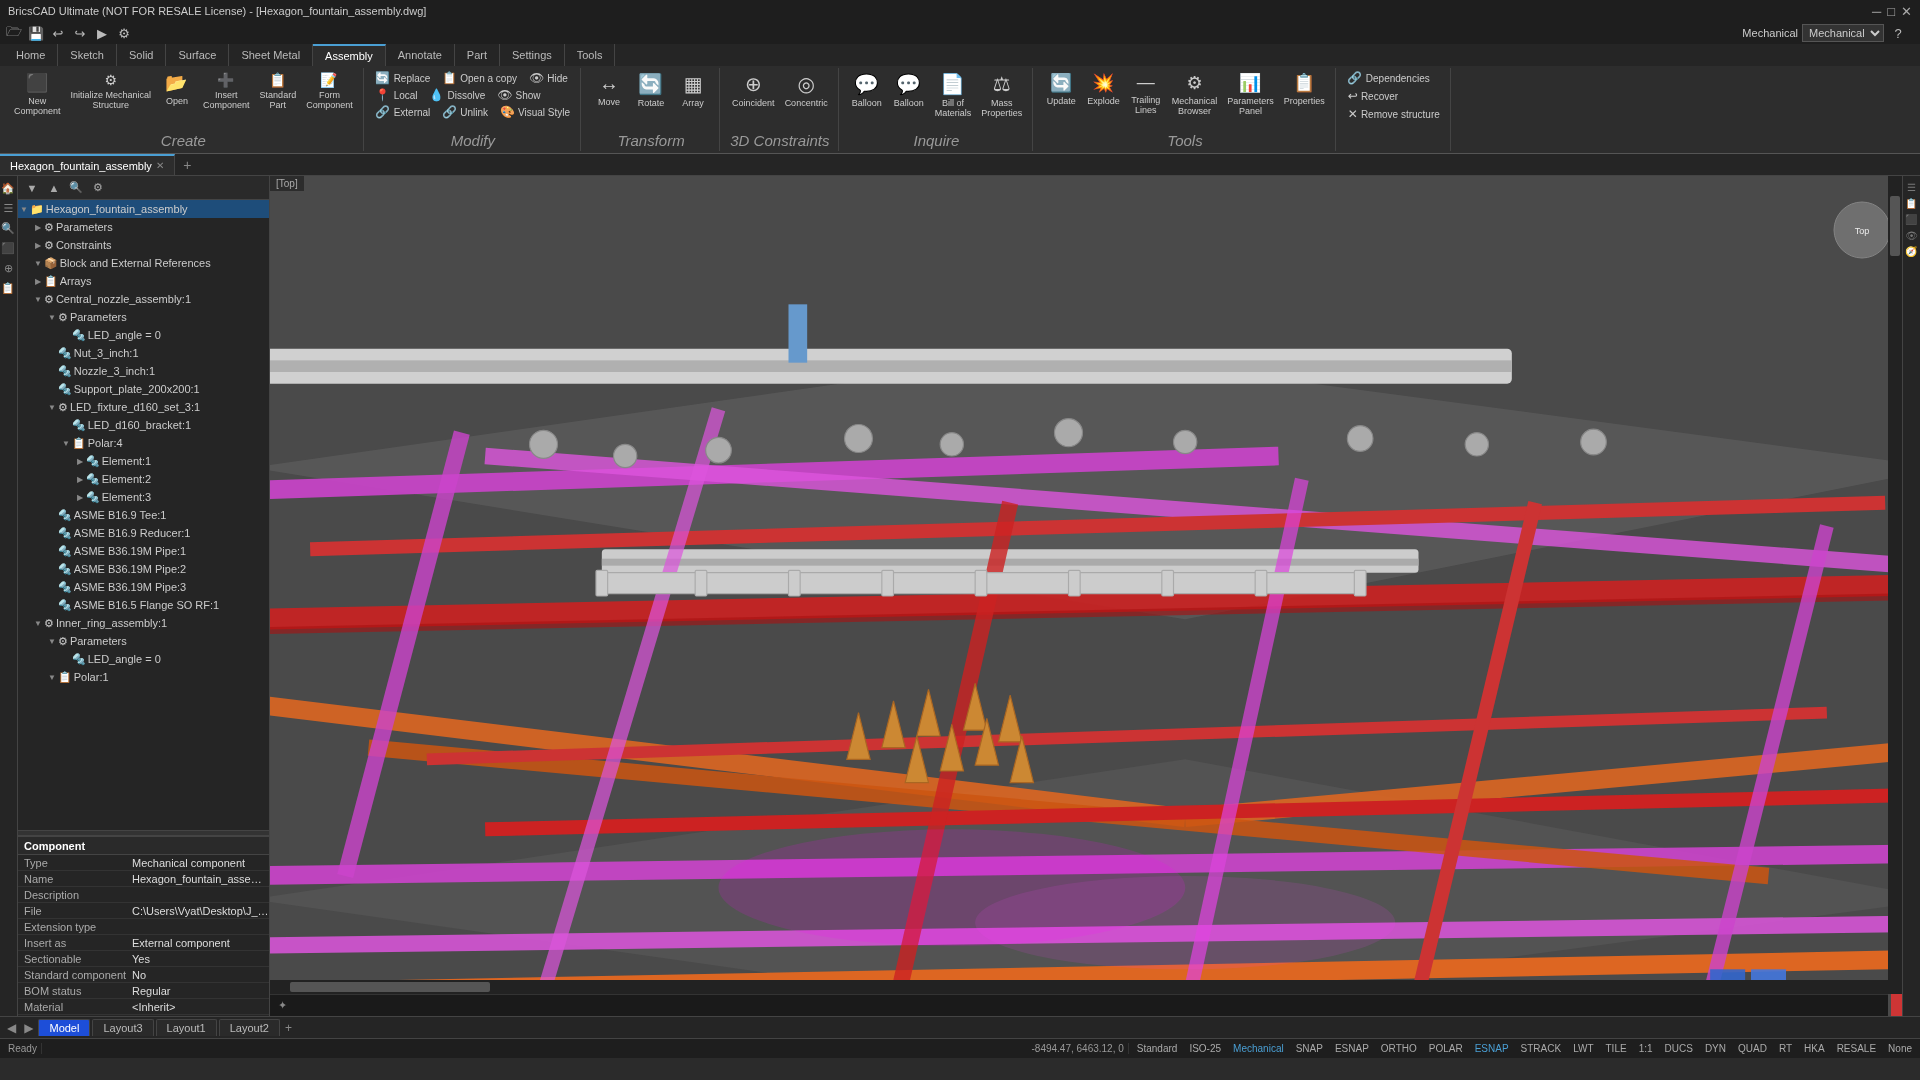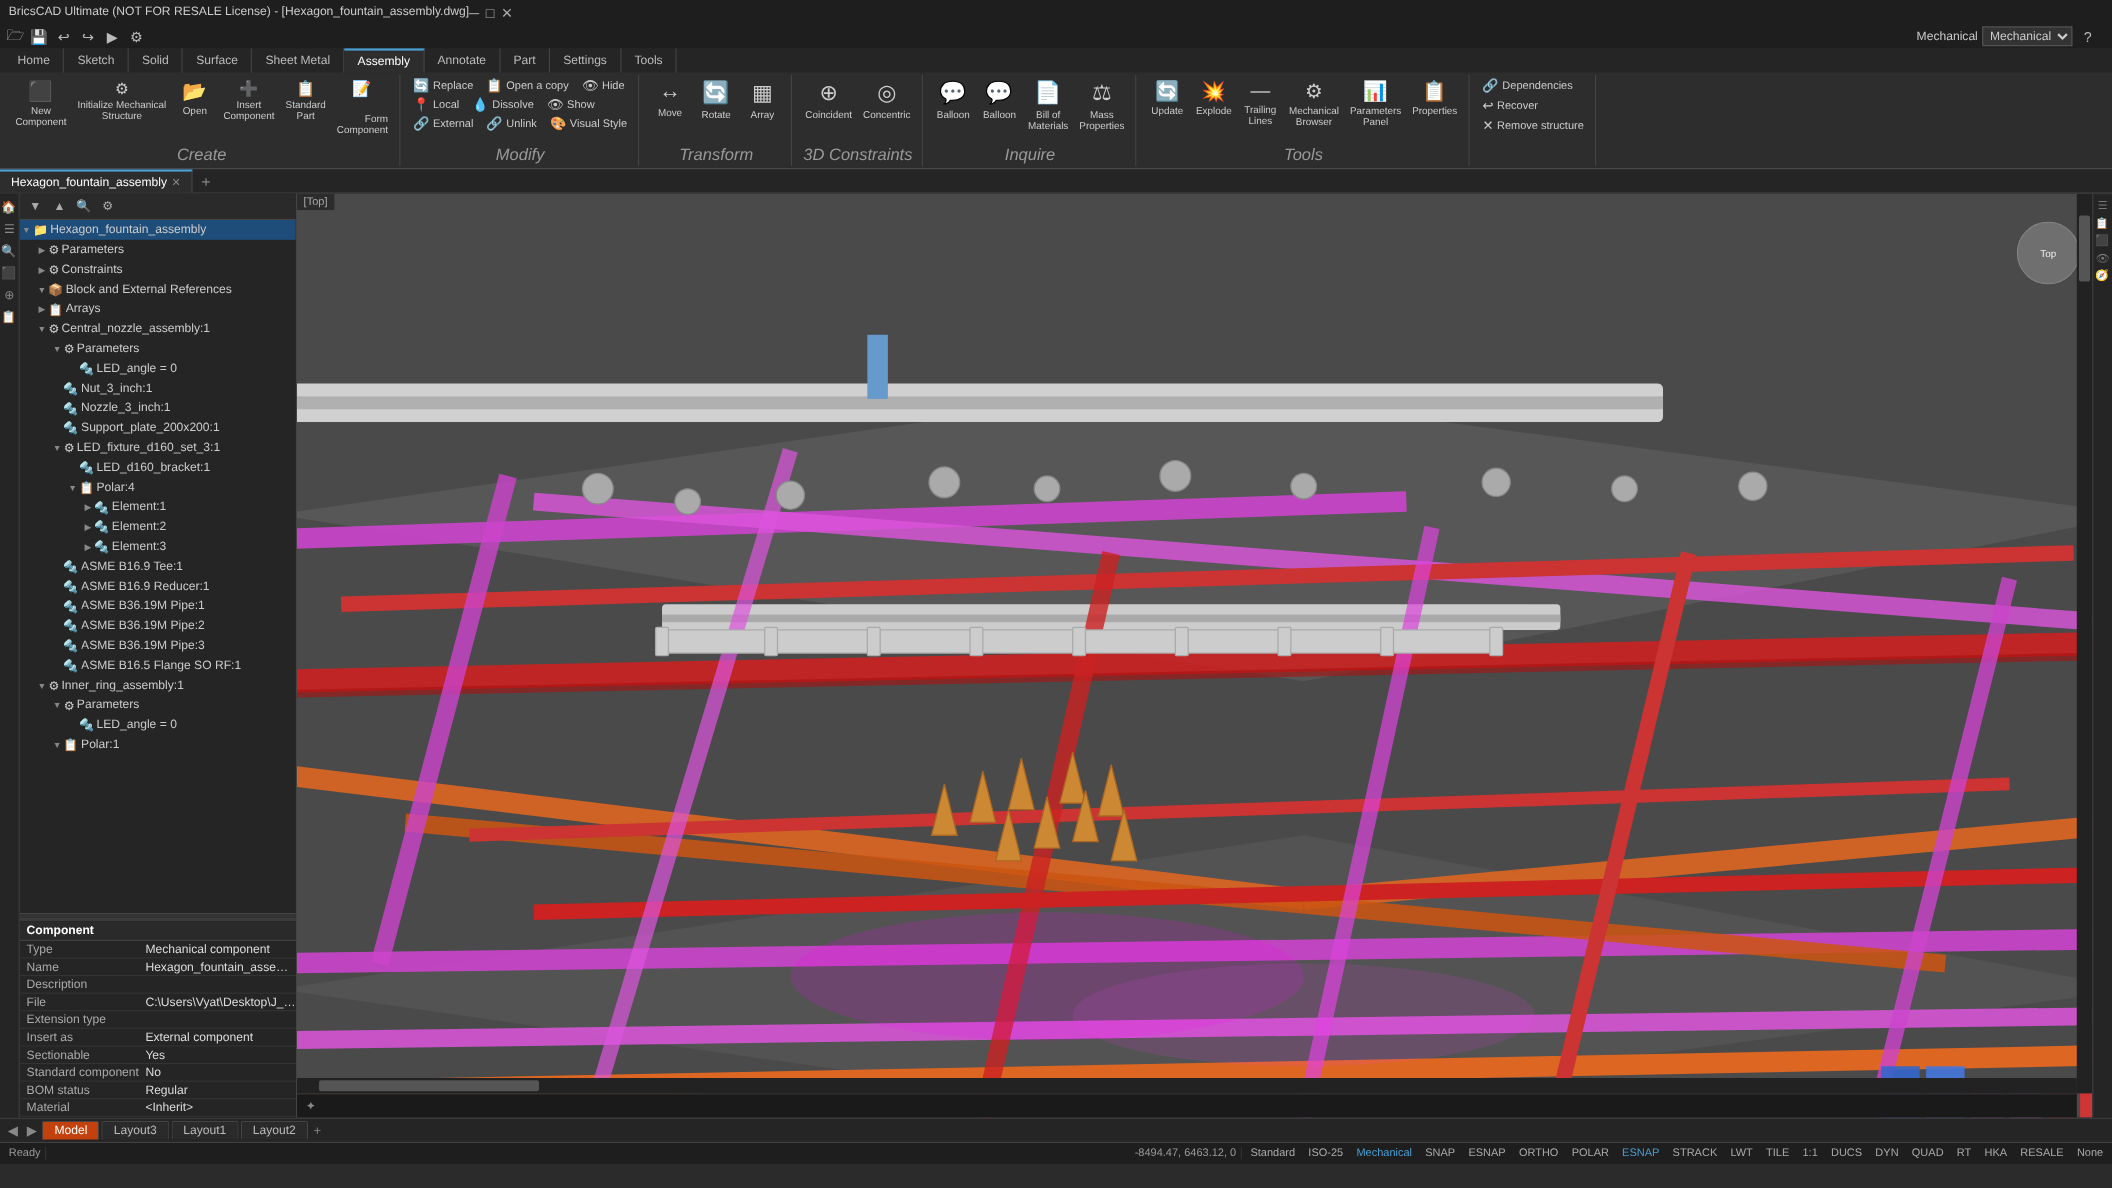--- a/index.html
+++ b/index.html
@@ -4,21 +4,21 @@
   <style>
     * { margin: 0; padding: 0; box-sizing: border-box; }
     body { width: 1920px; height: 1080px; overflow: hidden; font-family: 'Segoe UI', Arial, sans-serif; font-size: 11px; background: #2b2b2b; color: #ddd; }
 
     
     #title-bar {
       height: 22px;
       background: #1e1e1e;
       display: flex;
       align-items: center;
-      justify-content: flex-start;
+      justify-content: space-between;
       padding: 0 8px;
       color: #ccc;
       font-size: 11px;
     }
     #title-bar-controls { display: flex; gap: 6px; }
     #title-bar-controls span { cursor: pointer; color: #aaa; font-size: 13px; }
 
     
     #ribbon-tabs {
       display: flex;
@@ -316,21 +316,21 @@
     .layout-tab {
       padding: 2px 10px;
       cursor: pointer;
       font-size: 11px;
       color: #bbb;
       border: 1px solid #444;
       border-bottom: none;
       background: #2a2a2a;
       border-radius: 2px 2px 0 0;
     }
-    .layout-tab.active { background: #c2410c; color: #fff; }
+    .layout-tab.active { background: #1d4ed8; color: #fff; }
     .layout-nav { color: #888; cursor: pointer; font-size: 12px; padding: 0 3px; }
 
     
     #command-line {
       height: 22px;
       background: #1a1a1a;
       display: flex;
       align-items: center;
       padding: 0 8px;
       border-top: 1px solid #333;
@@ -439,21 +439,21 @@
       <div class="ribbon-btn">
         <div class="icon" style="font-size:14px;">➕</div>
         <span style="font-size:9px;text-align:center;">Insert<br>Component</span>
       </div>
       <div class="ribbon-btn">
         <div class="icon" style="font-size:14px;">📋</div>
         <span style="font-size:9px;text-align:center;">Standard<br>Part</span>
       </div>
       <div class="ribbon-btn">
         <div class="icon" style="font-size:14px;">📝</div>
-        <span style="font-size:9px;text-align:right;margin-top:13px;">Form<br>Component</span>
+        <span style="font-size:9px;text-align:center;">Form<br>Component</span>
       </div>
     </div>
     <div class="ribbon-group-label">Create</div>
   </div>
 
   <div class="ribbon-group" style="min-width:130px;">
     <div style="display:flex;flex-direction:column;gap:1px;width:100%;">
       <div style="display:flex;gap:4px;">
         <div class="ribbon-btn-small">
             <span class="icon-sm">🔄</span>

